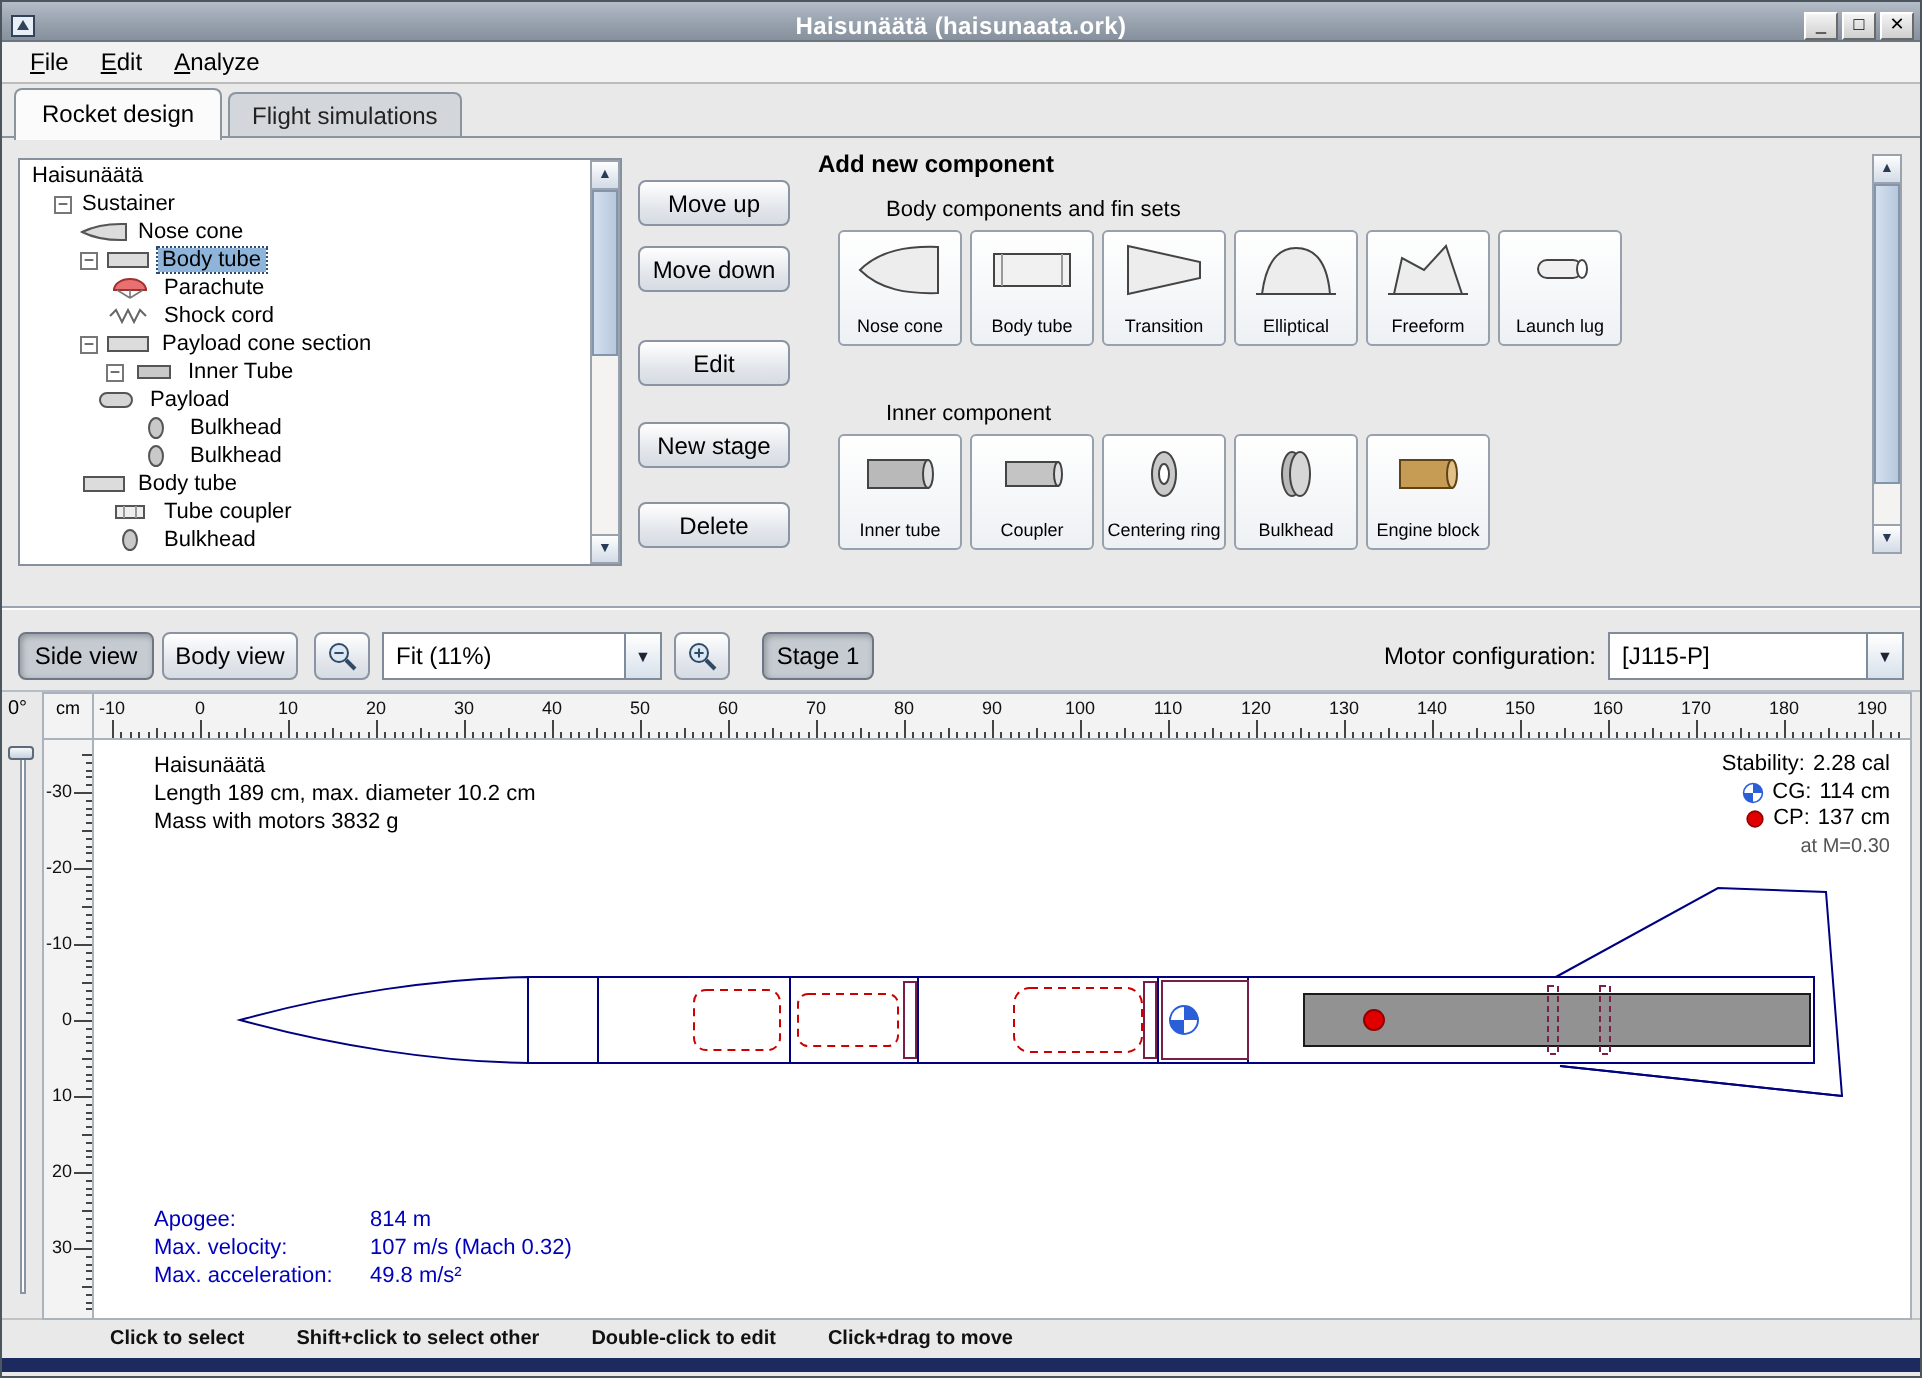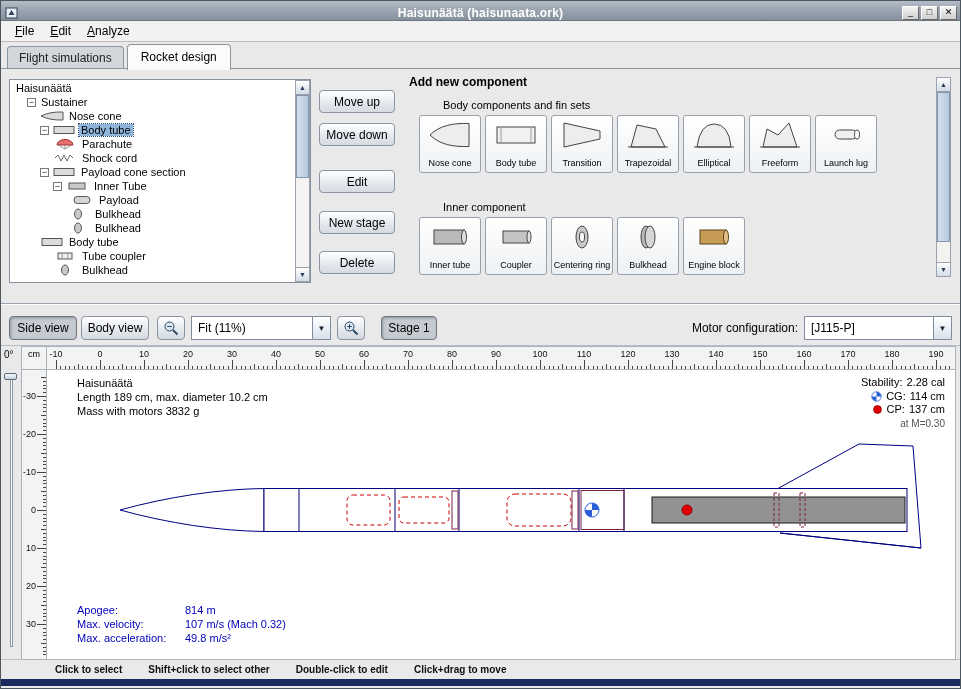--- a/index.html
+++ b/index.html
@@ -119,22 +119,22 @@
     </span>
   </div>
 
   <div class="menubar">
     <span class="menu-item">File</span>
     <span class="menu-item">Edit</span>
     <span class="menu-item">Analyze</span>
   </div>
 
   <div class="tabstrip">
+    <span class="tab active">Rocket design</span>
     <span class="tab inactive">Flight simulations</span>
-    <span class="tab active">Rocket design</span>
   </div>
 
   <div class="tab-content">
 
     <div class="design-pane">
 
       <div class="tree-panel">
         <div class="tree-rows">
             <div class="tree-row" style="padding-left: 4px;">
               <span class="tlabel">Haisunäätä</span>
@@ -188,21 +188,21 @@
             </div>
             <div class="tree-row" style="padding-left: 43px;">
               <span class="expander">−</span>
               <span class="ticon">
                 <svg width="24" height="12" viewBox="0 0 24 12">
                   <rect x="4" y="3" width="16" height="6" fill="#c9c9c9" stroke="#555"></rect>
                 </svg>
               </span>
               <span class="tlabel">Inner Tube</span>
             </div>
-            <div class="tree-row" style="padding-left: 60px;">
+            <div class="tree-row" style="padding-left: 36px;">
               <span class="ticon">
                 <svg width="24" height="12" viewBox="0 0 24 12">
                   <rect x="4" y="2.5" width="16" height="7" rx="3.5" fill="#d6d6d6" stroke="#555"></rect>
                 </svg>
               </span>
               <span class="tlabel">Payload</span>
             </div>
             <div class="tree-row" style="padding-left: 56px;">
               <span class="ticon">
                 <svg width="24" height="12" viewBox="0 0 24 12">
@@ -283,29 +283,20 @@
               </span>
               <span class="pal-label">Body tube</span>
             </div>
             <div class="pal-btn">
               <span class="pal-icon">
                 <svg width="44" height="30" viewBox="0 0 44 30">
                   <path d="M4 3 L4 27 L40 19 L40 11 Z" fill="#ededed" stroke="#444"></path>
                 </svg>
               </span>
               <span class="pal-label">Transition</span>
-            </div>
-            <div class="pal-btn">
-              <span class="pal-icon">
-                <svg width="44" height="30" viewBox="0 0 44 30">
-                  <path d="M5 27 L11 5 L30 9 L39 27 Z" fill="#ededed" stroke="#444"></path>
-                  <line x1="2" y1="27" x2="42" y2="27" stroke="#444"></line>
-                </svg>
-              </span>
-              <span class="pal-label">Trapezoidal</span>
             </div>
             <div class="pal-btn">
               <span class="pal-icon">
                 <svg width="44" height="30" viewBox="0 0 44 30">
                   <path d="M5 27 Q8 4 22 4 Q37 4 39 27 Z" fill="#ededed" stroke="#444"></path>
                   <line x1="2" y1="27" x2="42" y2="27" stroke="#444"></line>
                 </svg>
               </span>
               <span class="pal-label">Elliptical</span>
             </div>

